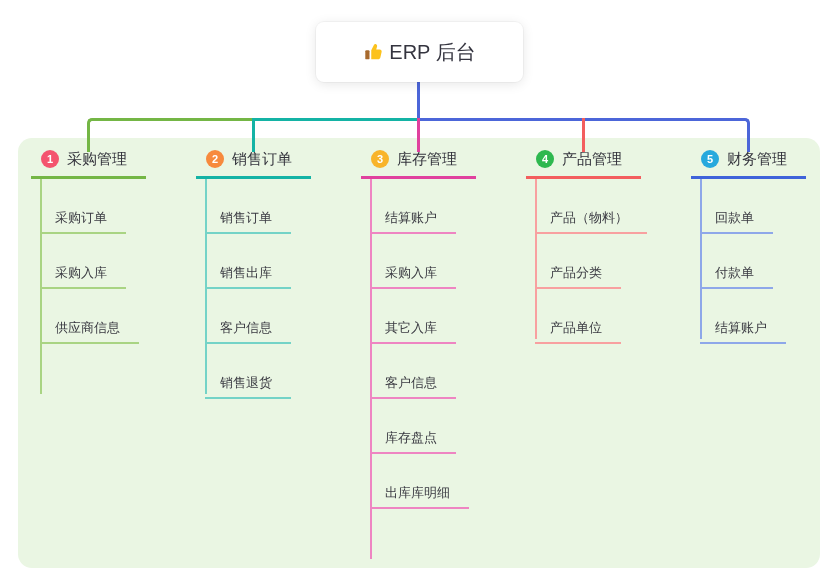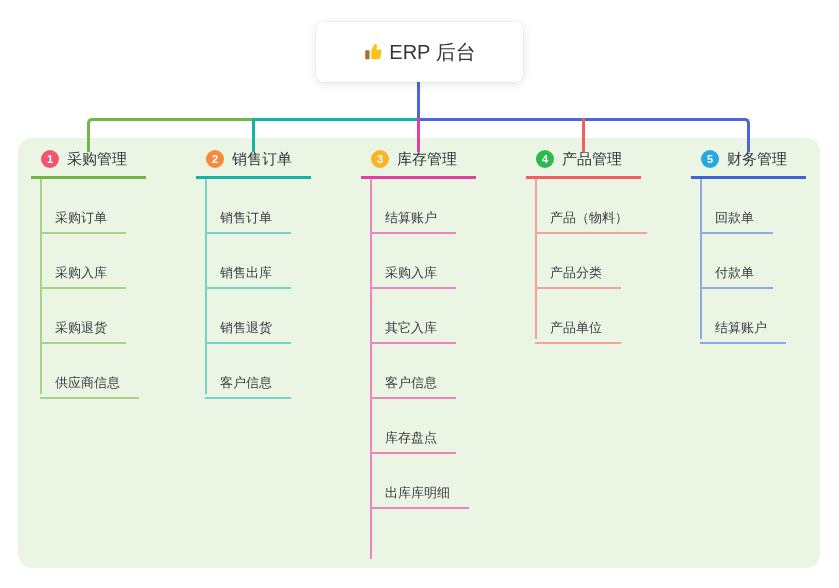--- a/index.html
+++ b/index.html
@@ -75,45 +75,42 @@
       </div>
       <div class="children">
         <div class="vline" style="height: 215px;"></div>
         <div class="child">
           <span>采购订单</span>
         </div>
         <div class="child">
           <span>采购入库</span>
         </div>
         <div class="child">
-          <span>采购退货</span>
-        </div>
-        <div class="child">
           <span>供应商信息</span>
         </div>
       </div>
     </div>
     <div class="col" style="left: 196px; --line: #14b3a5; --badge: #f78a3d; --cline: #74d3c7;">
       <div class="branch-title">
         <span class="badge">2</span>
         <span>销售订单</span>
       </div>
       <div class="children">
         <div class="vline" style="height: 215px;"></div>
         <div class="child">
           <span>销售订单</span>
         </div>
         <div class="child">
           <span>销售出库</span>
         </div>
         <div class="child">
-          <span>销售退货</span>
+          <span>客户信息</span>
         </div>
         <div class="child">
-          <span>客户信息</span>
+          <span>销售退货</span>
         </div>
       </div>
     </div>
     <div class="col" style="left: 361px; --line: #e0419e; --badge: #f8b42a; --cline: #ee85c2;">
       <div class="branch-title">
         <span class="badge">3</span>
         <span>库存管理</span>
       </div>
       <div class="children">
         <div class="vline" style="height: 380px;"></div>

